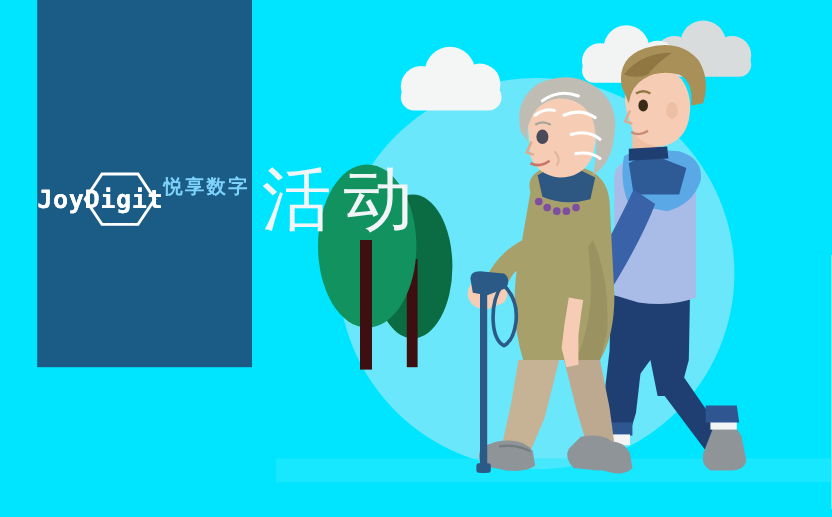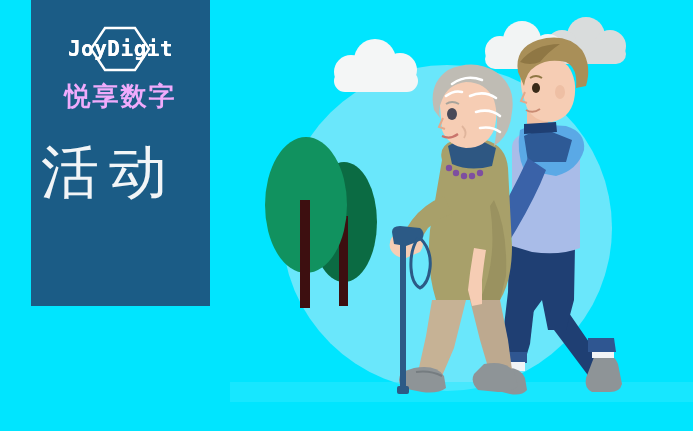--- a/index.html
+++ b/index.html
@@ -29,21 +29,21 @@
   
   .panel {
     position: absolute;
     left: 31px;
     top: 0px;
     width: 179px;
     height: 306px;
     background: #1b5c86;
     box-sizing: border-box;
     display: flex;
-    flex-direction: column;
+    flex-direction: row;
     align-items: center;
   }
   .logo-wrap {
     position: relative;
     margin-top: 26px;
     width: 140px;
     height: 46px;
     display: flex;
     align-items: center;
     justify-content: center;
@@ -63,23 +63,23 @@
     font-size: 21px;
     font-weight: bold;
     letter-spacing: 0.5px;
     line-height: 46px;
     white-space: nowrap;
     text-shadow:
        0 0 0 #fff;
   }
   .logo-sub {
     margin-top: 7px;
-    color: #f0abfc;
+    color: #7dd3fc;
     font-family: "DejaVu Sans", sans-serif;
-    font-size: 26px;
+    font-size: 16px;
     font-weight: bold;
     letter-spacing: 2px;
     white-space: nowrap;
   }
   .title-block {
     margin-top: 26px;
     text-align: left;
     width: 100%;
   }
   .title-line {

